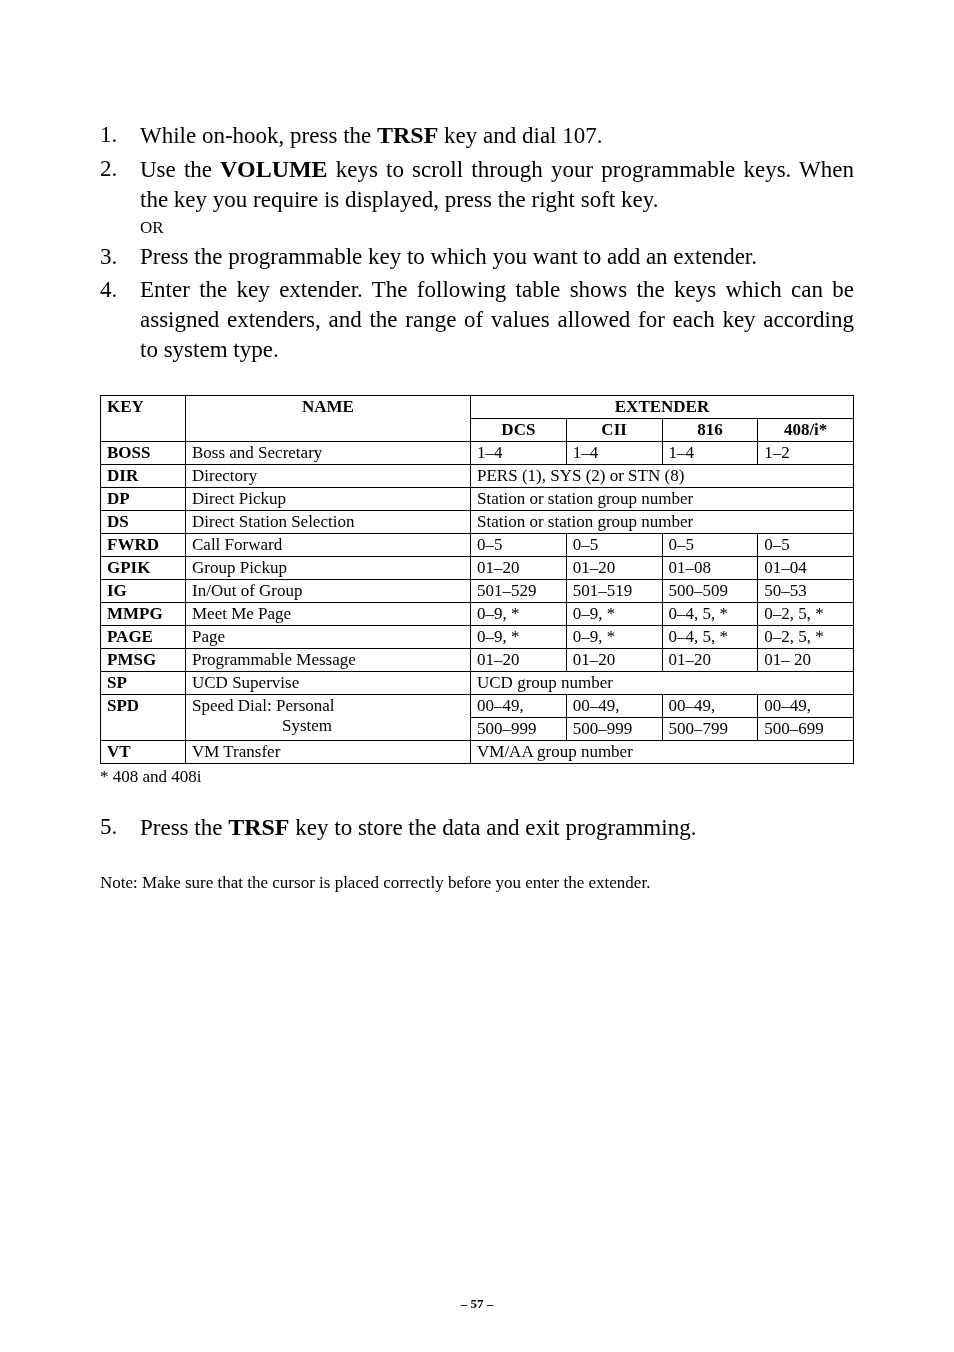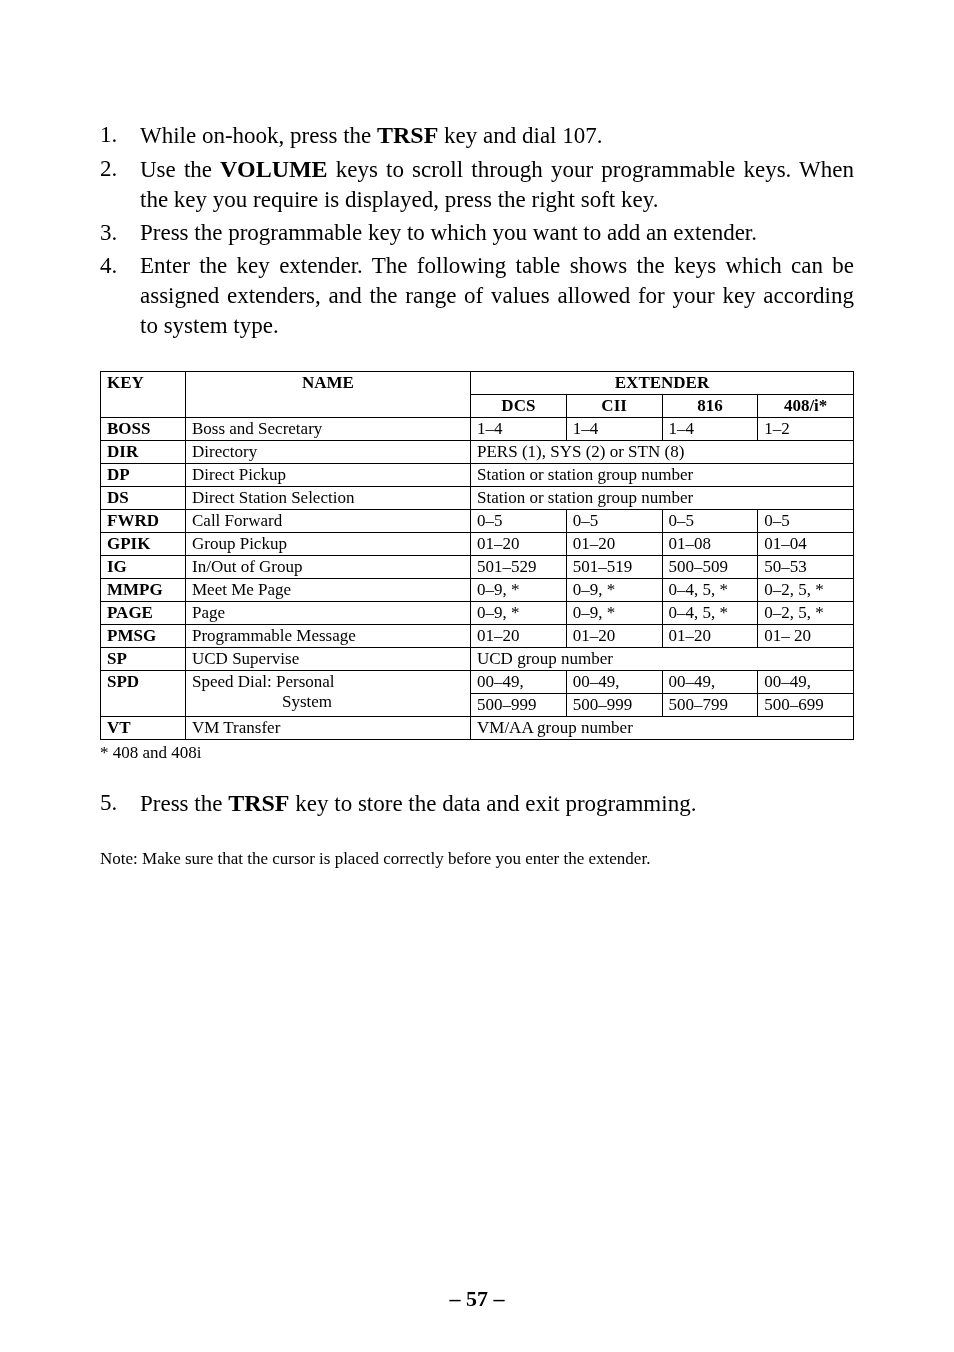--- a/index.html
+++ b/index.html
@@ -88,43 +88,43 @@
     .note-text {
       font-size: 17px;
       margin-top: 18px;
     }
     .page-num {
       position: absolute;
       bottom: 40px;
       left: 0;
       right: 0;
       text-align: center;
-      font-size: 22px;
+      font-size: 13px;
       font-weight: bold;
     }
   </style>
 </head>
 <body>
 
 <ol class="main-list" id="steps-list">
     <li>
       <span class="num">1.</span>
       <span class="content">While on-hook, press the <span class="smallcaps">TRSF</span> key and dial <span class="bold">107</span>.</span>
     </li>
     <li>
       <span class="num">2.</span>
-      <span class="content">Use the <span class="smallcaps">VOLUME</span> keys to scroll through your programmable keys. When the key you require is displayed, press the right soft key.</span>
+      <span class="content">Use the <span class="smallcaps">VOLUME</span> keys to scroll through your programmable keys. When the key you require is displayed, press the right soft key.<span class="small-or">OR</span></span>
     </li>
     <li>
       <span class="num">3.</span>
       <span class="content">Press the programmable key to which you want to add an extender.</span>
     </li>
     <li>
       <span class="num">4.</span>
-      <span class="content">Enter the key extender. The following table shows the keys which can be assigned extenders, and the range of values allowed for your key according to system type.</span>
+      <span class="content">Enter the key extender. The following table shows the keys which can be assigned extenders, and the range of values allowed for each key according to system type.</span>
     </li>
   </ol>
 
 <table class="extender-table">
   <thead>
     <tr>
       <th class="left-header key-col" rowspan="2">KEY</th>
       <th class="name-header name-col" rowspan="2">NAME</th>
       <th colspan="4">EXTENDER</th>
     </tr>

